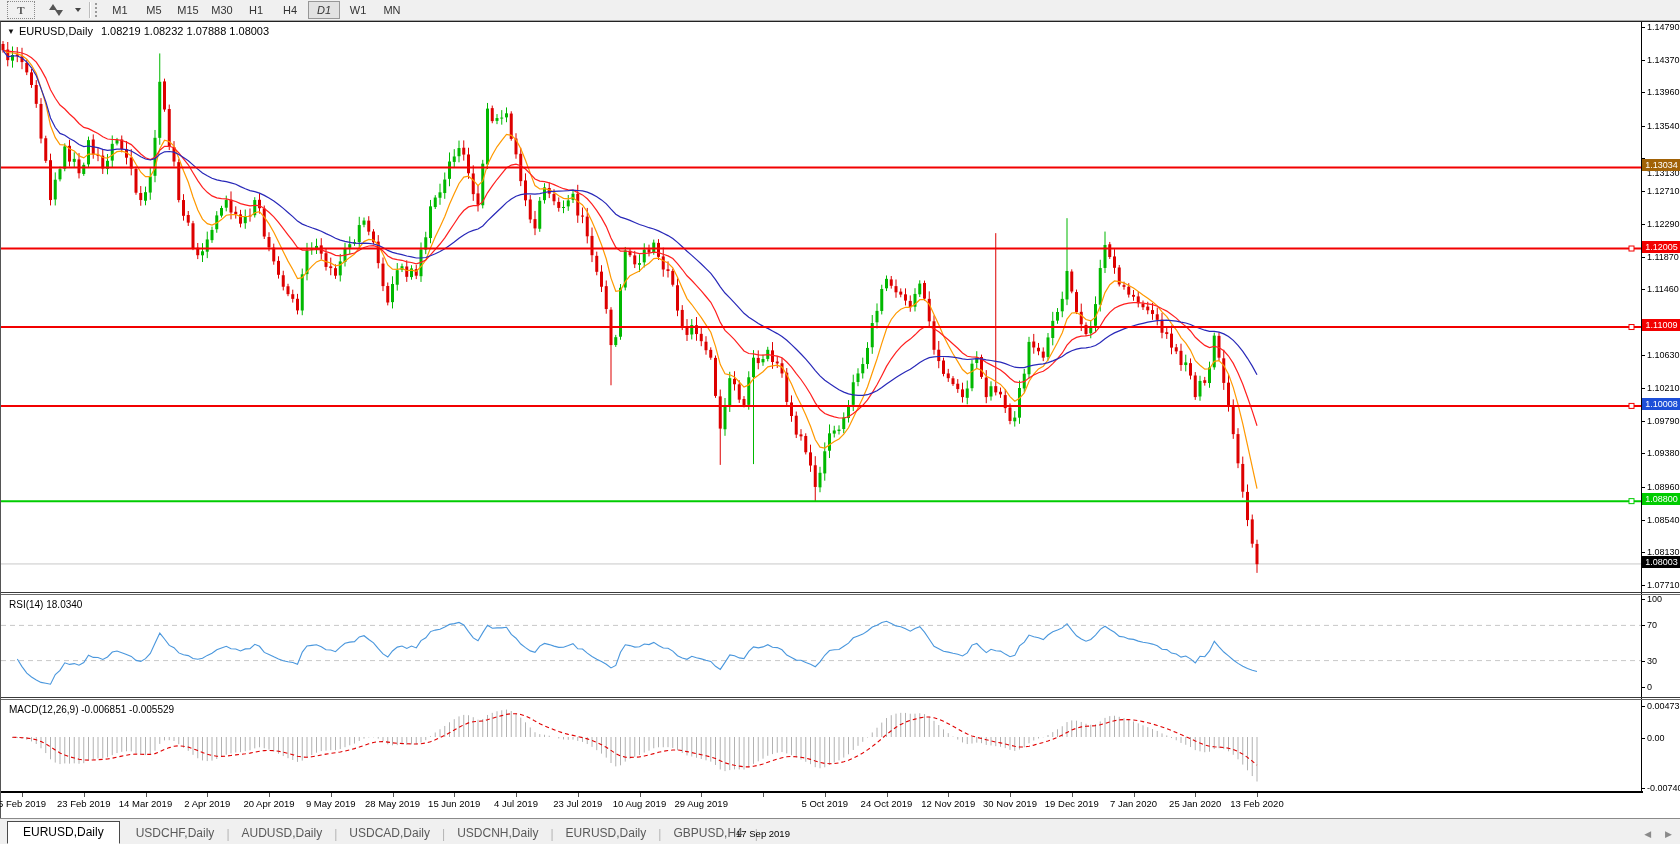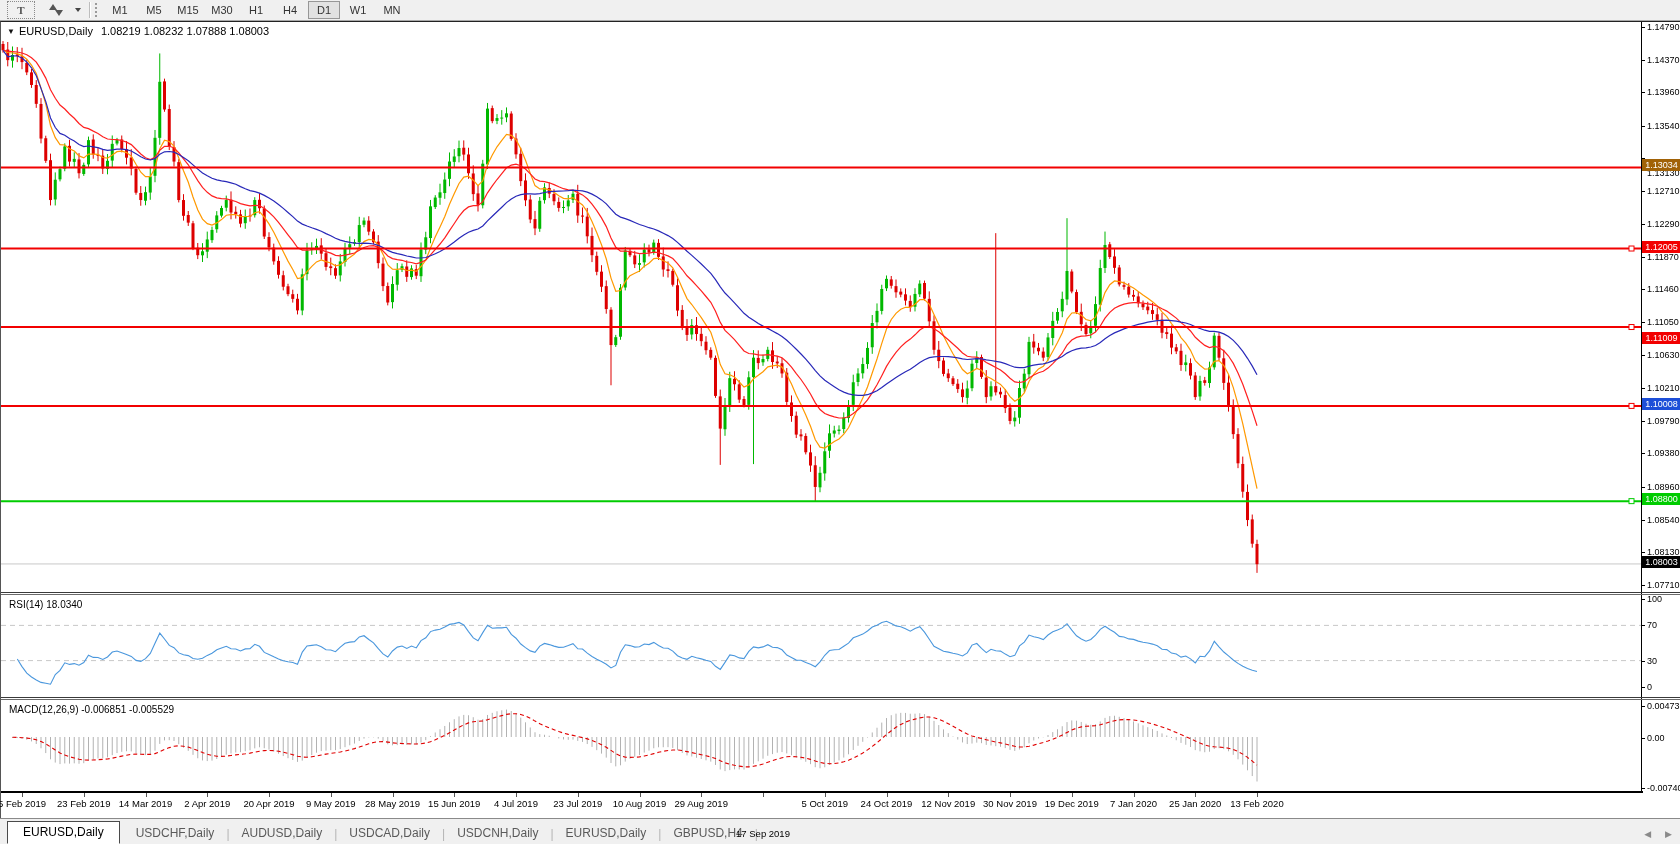--- a/index.html
+++ b/index.html
@@ -61,21 +61,21 @@
     <div class="caret"></div>
     <div class="tb-sep"></div>
     <div class="tb-grip"></div>
     <div id="tf-buttons" style="display: flex;">
         <div class="tb-btn" style="min-width: 22px;">M1</div>
         <div class="tb-btn" style="min-width: 22px;">M5</div>
         <div class="tb-btn" style="min-width: 22px;">M15</div>
         <div class="tb-btn" style="min-width: 22px;">M30</div>
         <div class="tb-btn" style="min-width: 22px;">H1</div>
         <div class="tb-btn" style="min-width: 22px;">H4</div>
-        <div class="tb-btn active" style="min-width: 22px;">D1</div>
+        <div class="tb-btn active" style="min-width: 22px; font-style: italic;">D1</div>
         <div class="tb-btn" style="min-width: 22px;">W1</div>
         <div class="tb-btn" style="min-width: 22px;">MN</div>
       </div>
   </div>
 
   <div id="chart">
     <div id="chart-title">
       <span class="dd">▼</span><span>EURUSD,Daily</span><span class="ohlc">1.08219 1.08232 1.07888 1.08003</span>
     </div>
     <div class="pane-label" style="top:577px">RSI(14) 18.0340</div>
@@ -133,21 +133,21 @@
         <div class="axis-tick" style="top: 665px;"></div>
         <div class="axis-label" style="top: 660px;">0</div>
         <div class="axis-tick" style="top: 684px;"></div>
         <div class="axis-label" style="top: 679px;">0.00473</div>
         <div class="axis-tick" style="top: 716px;"></div>
         <div class="axis-label" style="top: 711px;">0.00</div>
         <div class="axis-tick" style="top: 766px;"></div>
         <div class="axis-label" style="top: 761px;">-0.00740</div>
         <div class="level-box" style="top: 137px; background: #a16207;">1.13034</div>
         <div class="level-box" style="top: 219px; background: rgb(242, 0, 0); text-align: center;">1.12005</div>
-        <div class="level-box" style="top: 297px; background: rgb(242, 0, 0); margin-top: 13px;">1.11009</div>
+        <div class="level-box" style="top: 297px; background: rgb(242, 0, 0);">1.11009</div>
         <div class="level-box" style="top: 376px; background: #1d4ed8;">1.10008</div>
         <div class="level-box" style="top: 471px; background: rgb(0, 204, 0);">1.08800</div>
         <div class="level-box" style="top: 534px; background: rgb(0, 0, 0);">1.08003</div>
       </div>
     <div id="dates-overlay">
         <div class="date-tick" style="left: 21px;"></div>
         <div class="date-label" style="left: 21px;">5 Feb 2019</div>
         <div class="date-tick" style="left: 82.75px;"></div>
         <div class="date-label" style="left: 82.75px;">23 Feb 2019</div>
         <div class="date-tick" style="left: 144.5px;"></div>

